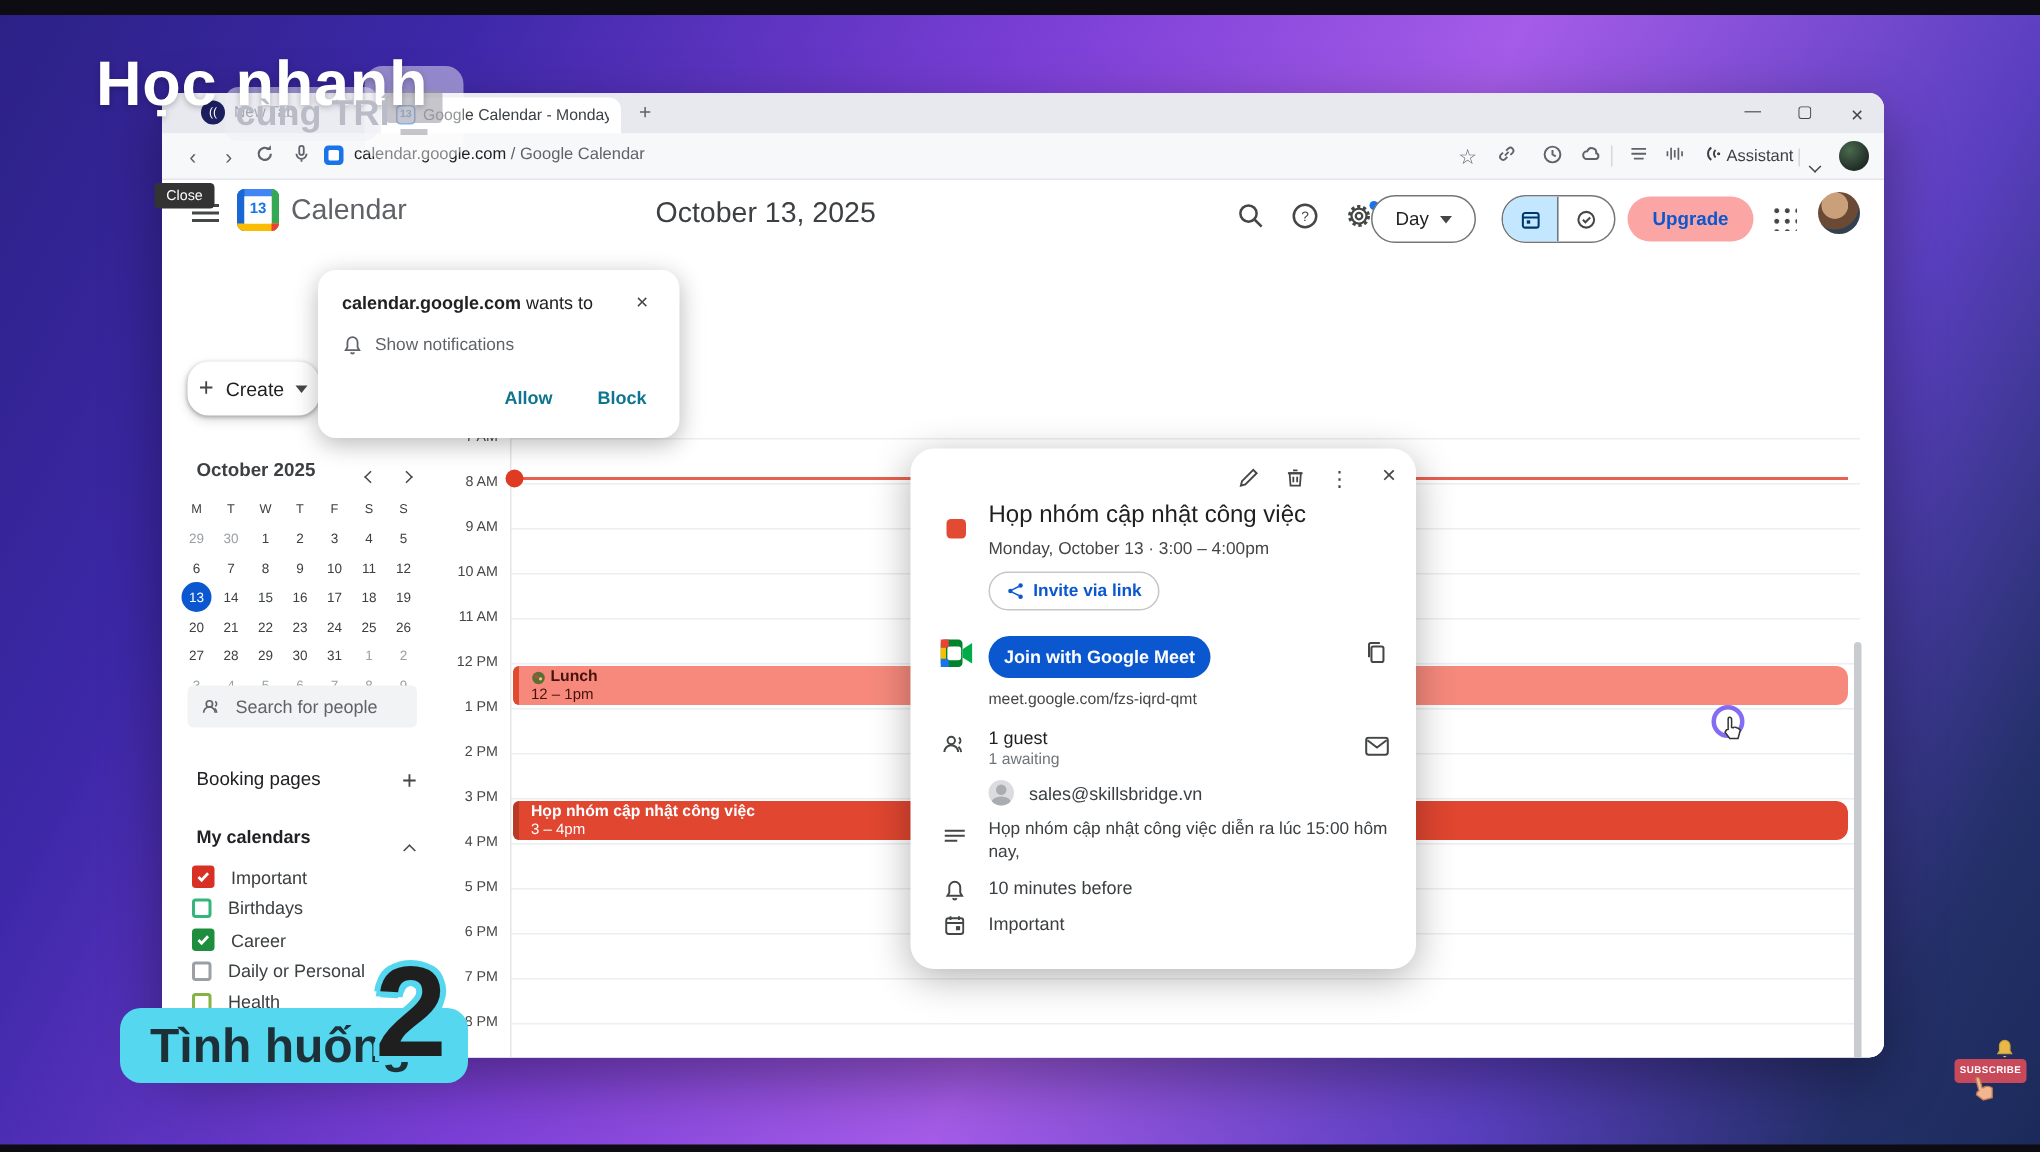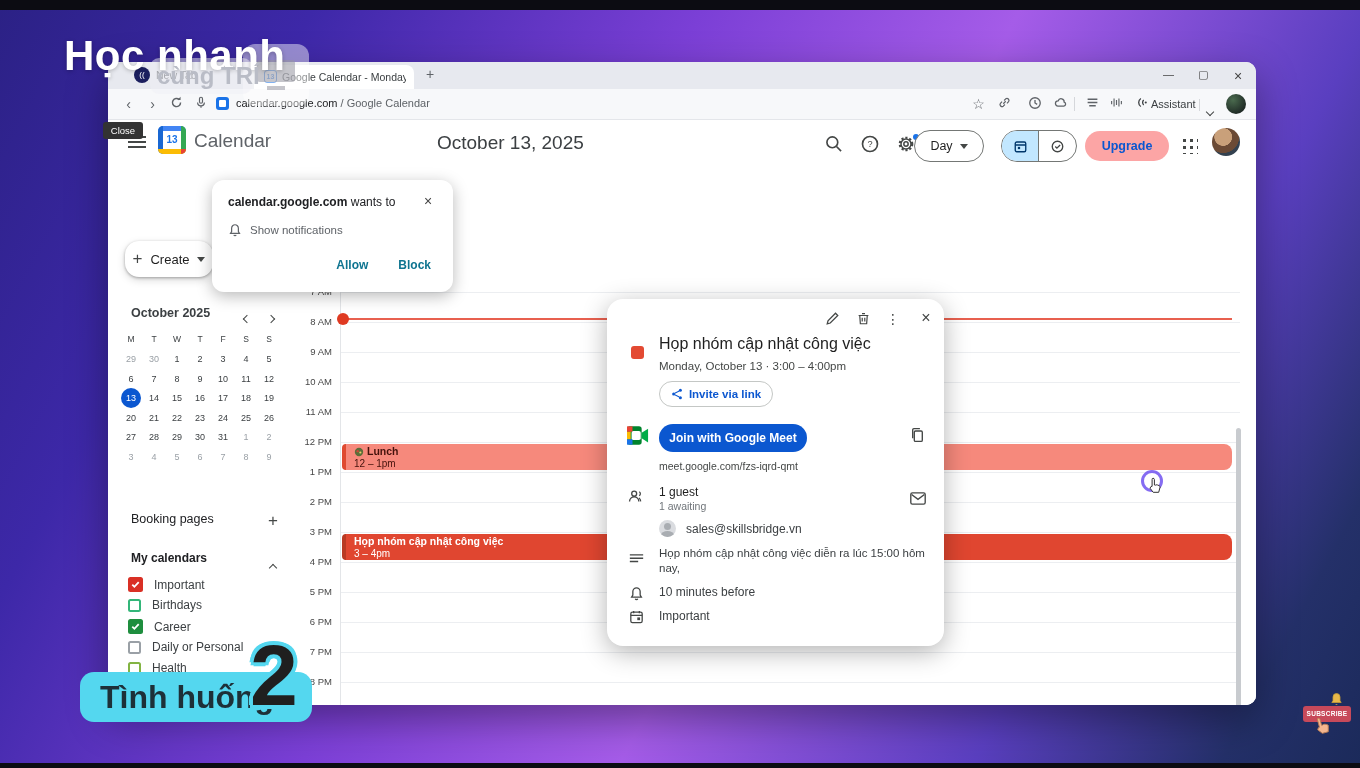--- a/index.html
+++ b/index.html
@@ -321,20 +321,28 @@
             <div class="mini-d out" style="left: 128px; top: 199.4px;">1</div>
             <div class="mini-d out" style="left: 151px; top: 199.4px;">2</div>
             <div class="mini-d out" style="left: 13px; top: 219px;">3</div>
             <div class="mini-d out" style="left: 36px; top: 219px;">4</div>
             <div class="mini-d out" style="left: 59px; top: 219px;">5</div>
             <div class="mini-d out" style="left: 82px; top: 219px;">6</div>
             <div class="mini-d out" style="left: 105px; top: 219px;">7</div>
             <div class="mini-d out" style="left: 128px; top: 219px;">8</div>
             <div class="mini-d out" style="left: 151px; top: 219px;">9</div>
           </div>
+        <div class="abs search-people">
+          <svg width="14" height="12" viewBox="0 0 20 16">
+              <circle cx="8" cy="5.5" r="3" fill="none" stroke="#5f6368" stroke-width="1.6"></circle>
+              <path d="M2.5 14a5.5 5.5 0 0 1 11 0" fill="none" stroke="#5f6368" stroke-width="1.6"></path>
+              <path d="M13.5 3.2a2.6 2.6 0 0 1 0 4.6M15 14a6.5 6.5 0 0 0-2-4.2" fill="none" stroke="#5f6368" stroke-width="1.5"></path>
+            </svg>
+          <span>Search for people</span>
+        </div>
         <div class="abs side-row" style="top:284px">Booking pages</div>
         <div class="abs" style="left:160px;top:283px;font-size:17px;color:#444746">+</div>
         <div class="abs side-row" style="top:323px;font-weight:bold;font-size:12px">My calendars</div>
         <div class="abs" style="left:162px;top:329px"><span class="chev chev-u"></span></div>
         <div id="cal-list">
             <div class="cal-item" style="top: 349px;">
               <span class="cbx on" style="background: rgb(217, 48, 37);">
                 <svg width="11" height="11" viewBox="0 0 12 12">
                   <path d="M2.5 6.2l2.3 2.3 4.7-5" fill="none" stroke="#fff" stroke-width="2"></path>
                 </svg>

